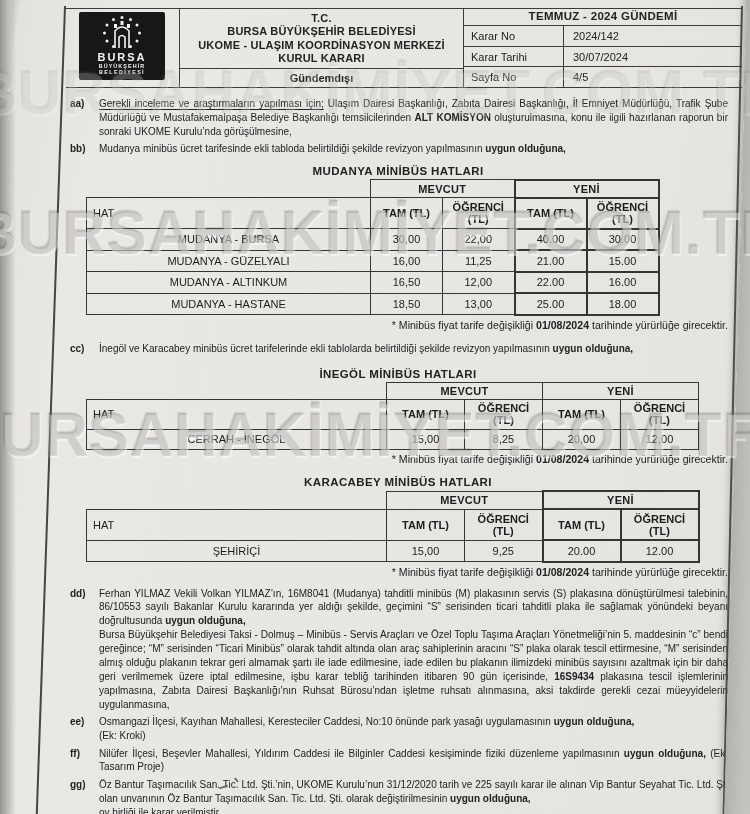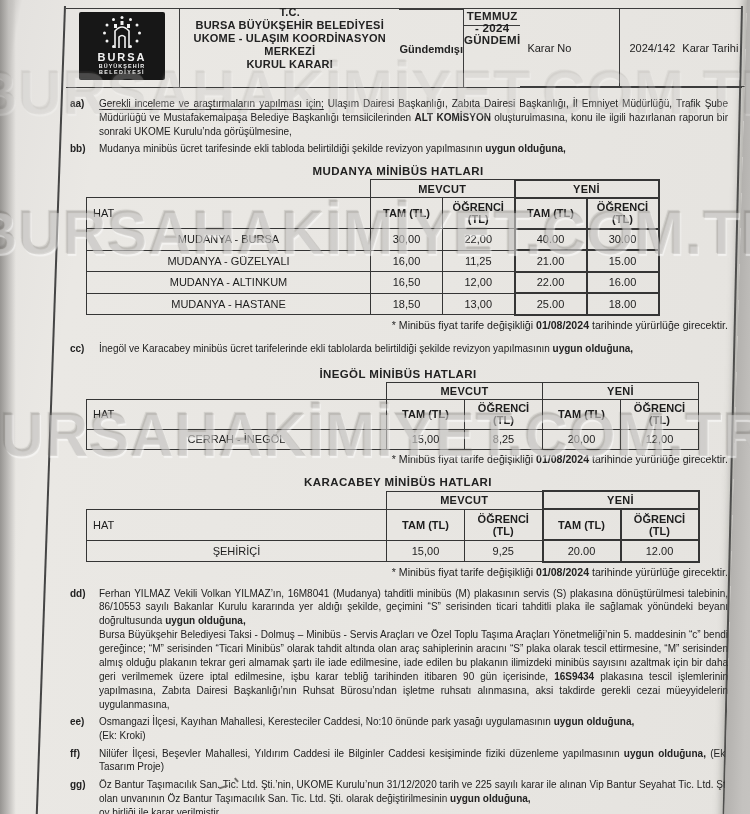--- a/index.html
+++ b/index.html
@@ -23,26 +23,26 @@
 
   
   .hdr{display:flex;border-top:1.7px solid #3c3c3c;border-bottom:1.7px solid #3c3c3c;height:78px;}
   .hdr-left{width:113px;border-right:1.4px solid #3c3c3c;position:relative;text-align:right;}
   .logo{position:absolute;left:13px;top:3px;width:86px;height:68px;background:#171717;border-radius:2px;
     display:flex;flex-direction:column;align-items:center;color:#f3f3f3;}
   .logo svg{margin-top:2px;}
   .logo-t1{font-size:11px;font-weight:bold;letter-spacing:2px;line-height:10px;}
   .logo-t2{font-size:5.4px;font-weight:bold;letter-spacing:1.1px;line-height:6px;margin-top:1px;}
   .logo-t3{font-size:5.4px;font-weight:bold;letter-spacing:1.4px;line-height:6px;}
-  .hdr-center{flex:1;display:flex;border-right:1.4px solid #3c3c3c;min-width:0;}
+  .hdr-center{flex:1;display:flex;flex-direction:column;border-right:1.4px solid #3c3c3c;min-width:0;}
   .hdr-titles{height:59px;display:flex;flex-direction:column;justify-content:center;text-align:center;
     font-weight:bold;font-size:11px;line-height:13.2px;letter-spacing:.2px;}
   .hdr-sub{border-top:1.4px solid #3c3c3c;flex:1;display:flex;align-items:center;justify-content:center;
     font-weight:bold;font-size:11px;}
-  .hdr-meta{width:278px;display:flex;flex-direction:row;font-size:11px;}
+  .hdr-meta{width:278px;display:flex;flex-direction:column;font-size:11px;}
   .meta-title{height:15px;border-bottom:1.3px solid #3c3c3c;font-weight:bold;text-align:center;
     font-size:11.5px;letter-spacing:.3px;padding-top:1px;}
   .meta-row{display:flex;flex:1;border-bottom:1.3px solid #3c3c3c;align-items:center;}
   .meta-row:last-child{border-bottom:none;}
   .ml{width:92px;align-self:stretch;display:flex;align-items:center;border-right:1.3px solid #3c3c3c;
     font-weight:normal;padding-left:7px;}
   .mv{flex:1;padding-left:9px;}
 
   
   .body{padding:6px 14px 0 2px;}

